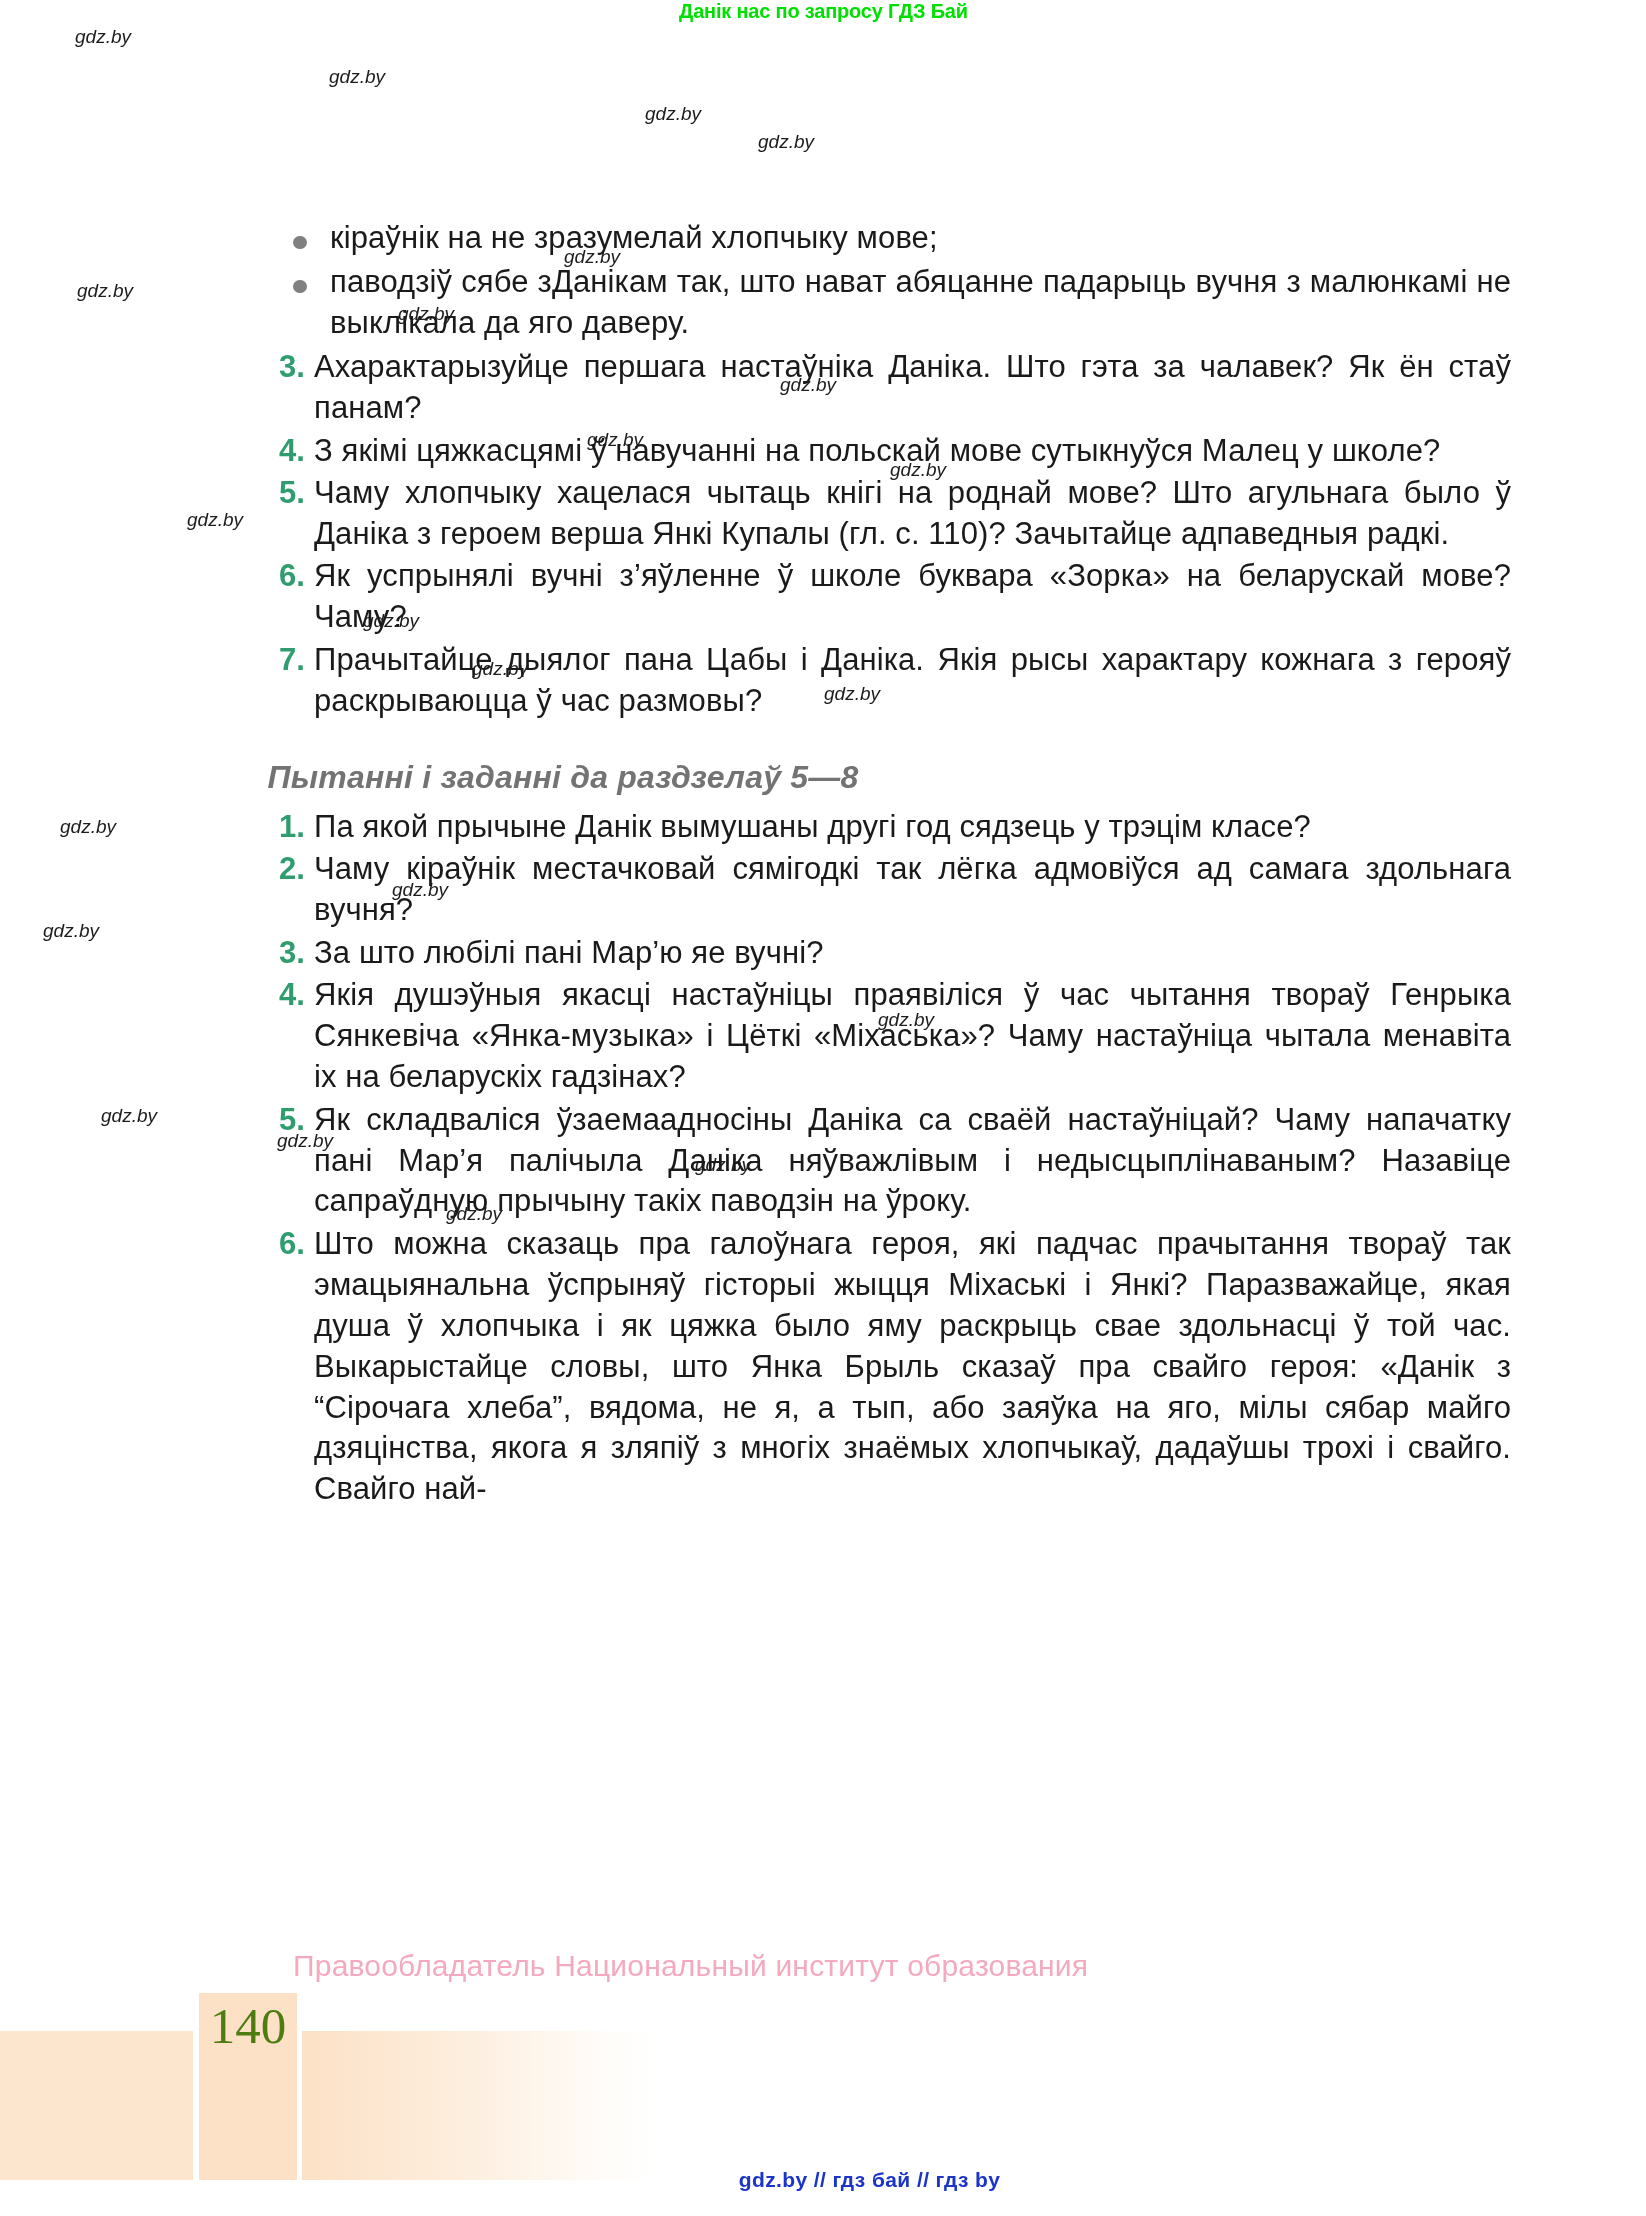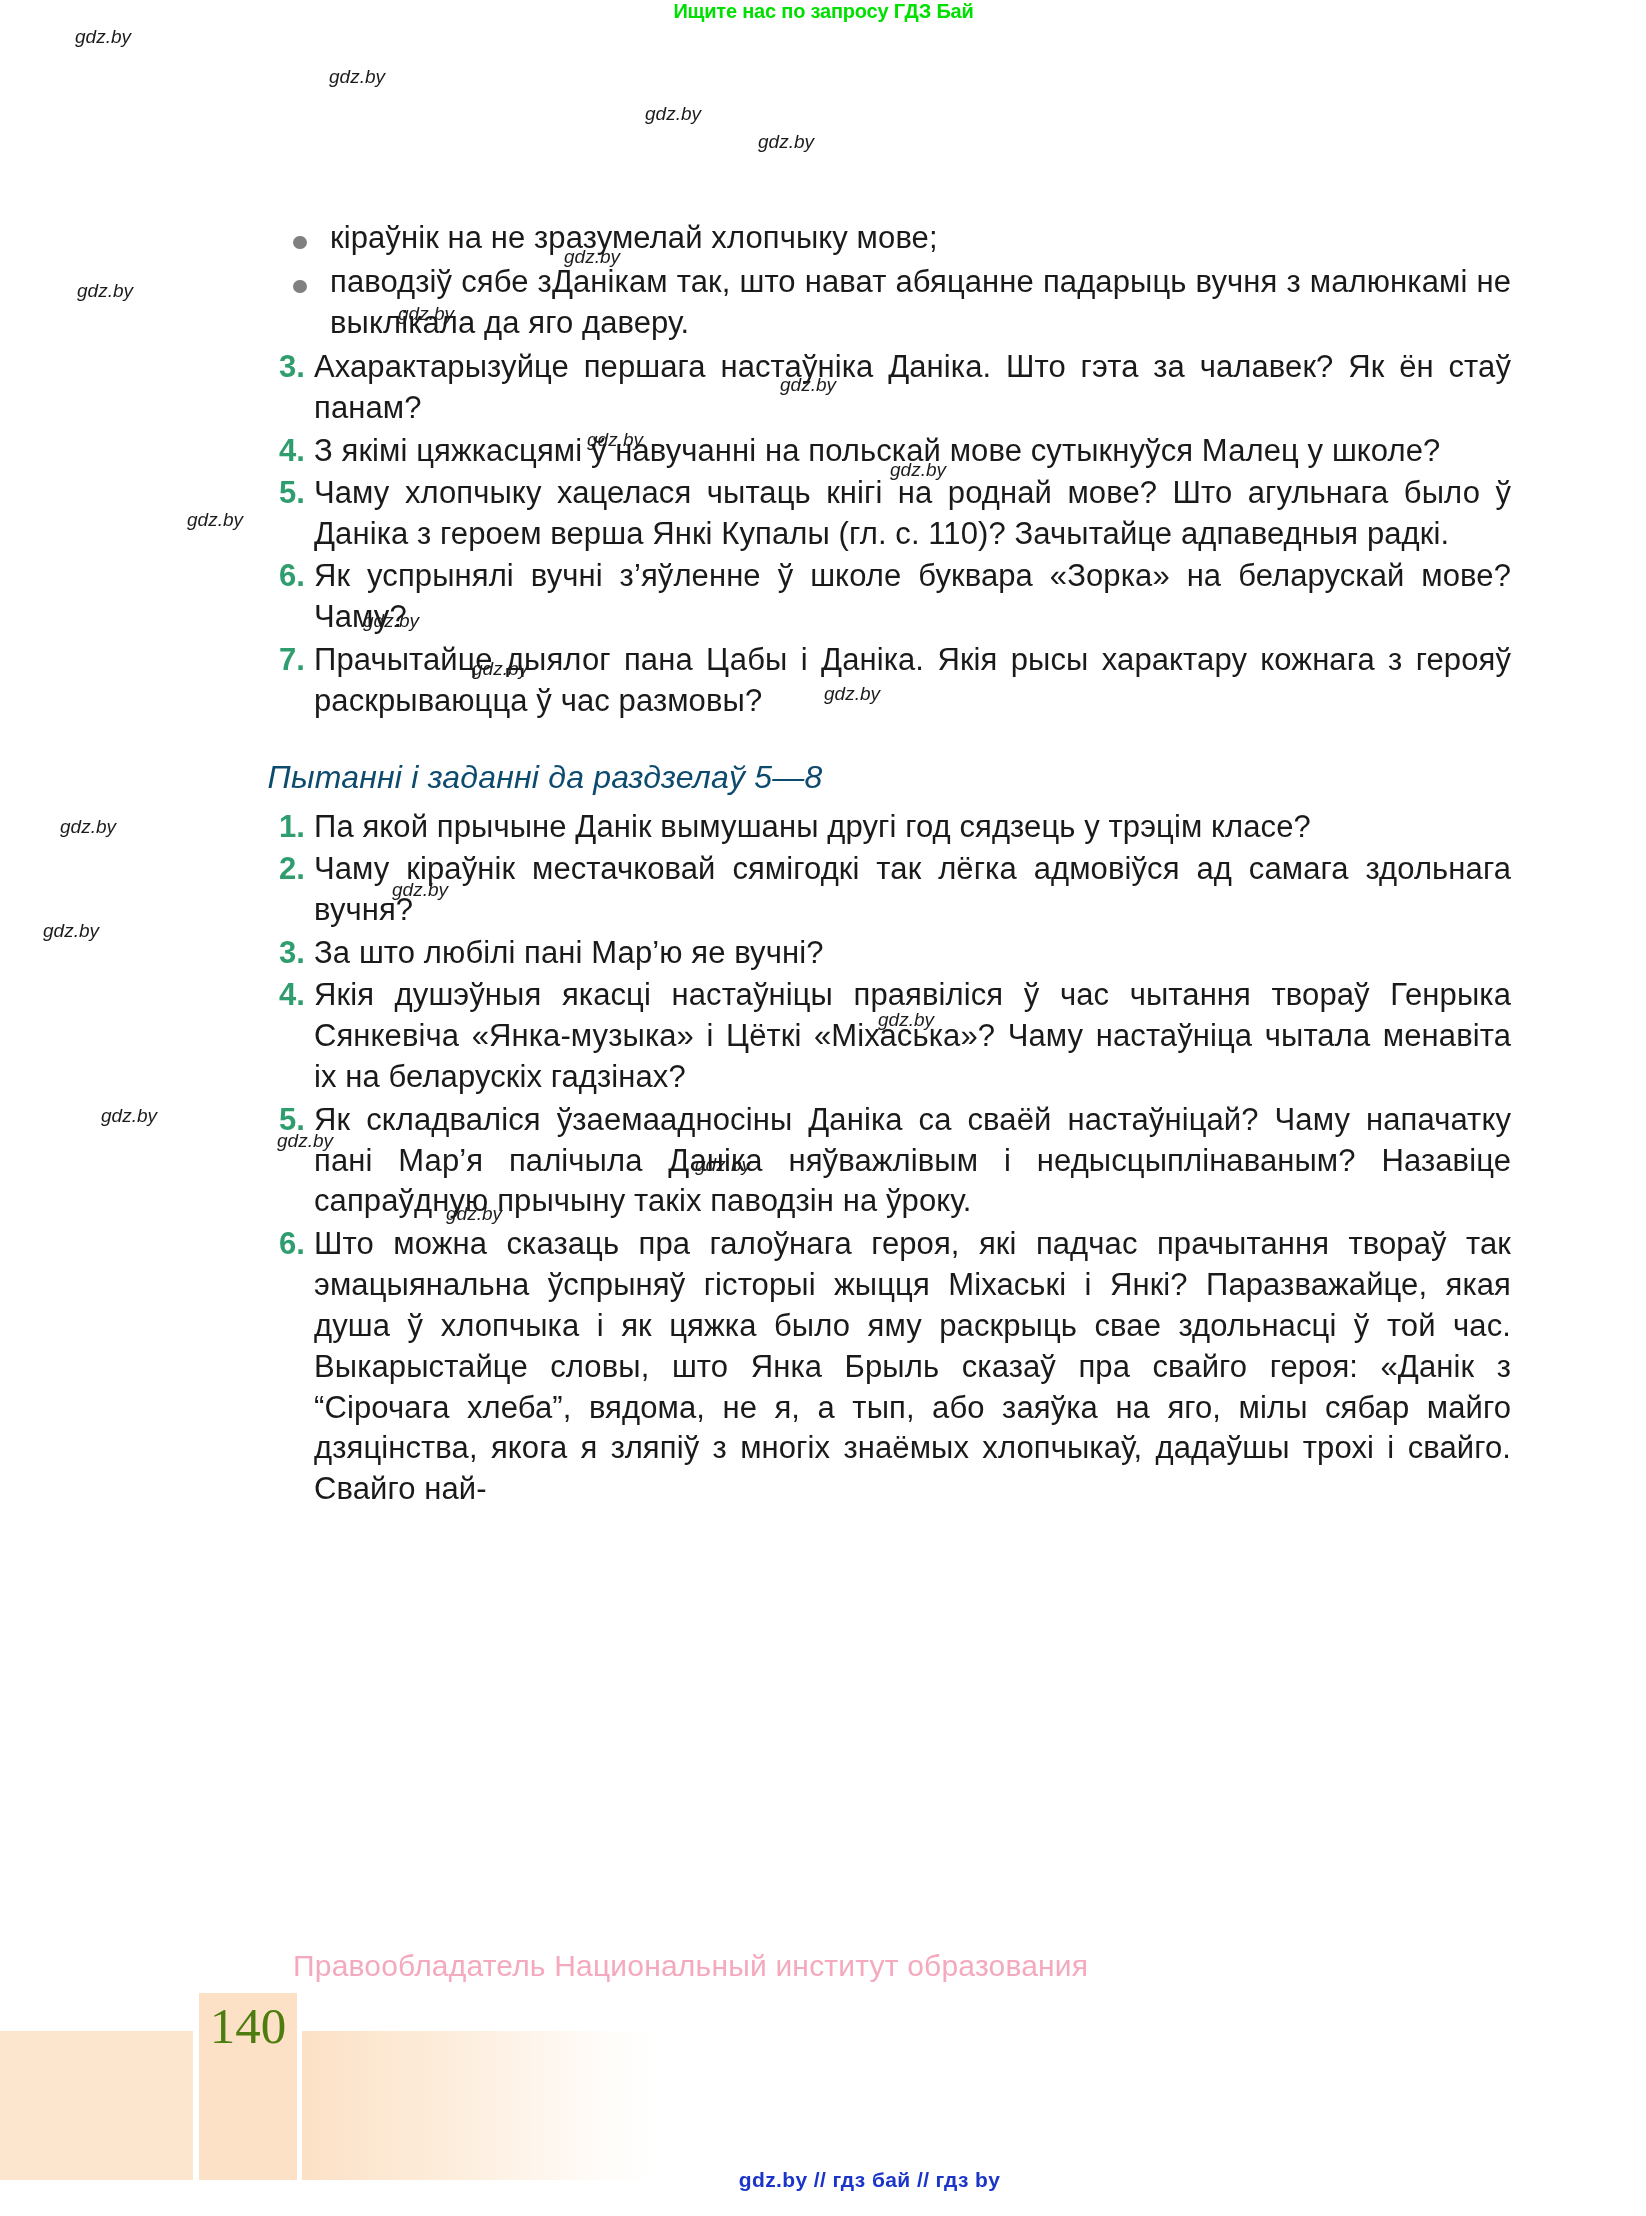--- a/index.html
+++ b/index.html
@@ -98,23 +98,23 @@
     font-weight: 700;
     color: #2f9d6e;
   }
   ol.qlist > li > .qtext {
     display: block;
   }
 
   
   .section-heading {
     font-size: 32px;
-    font-weight: 400;
+    font-weight: 700;
     font-style: italic;
-    color: #0c4a6e;
+    color: #737373;
     margin: 37px 0 11.3px 1.6px;
     letter-spacing: 0.2px;
   }
 
   
   .wm {
     position: absolute;
     font-family: "Liberation Sans", "DejaVu Sans", sans-serif;
     font-size: 19px;
     font-weight: 400;
@@ -182,21 +182,21 @@
     color: #1a35c8;
     letter-spacing: 0.4px;
     padding-left: 46px;
   }
 </style>
 </head>
 <body>
 
 <div class="page">
 
-  <div class="promo-banner">Ищите нас по запросу ГДЗ Бай</div>
+  <div class="promo-banner">Данік нас по запросу ГДЗ Бай</div>
 
   <div class="content">
 
     <ul class="bullets">
       <li>
         <span class="dot"></span>
         <span class="btext">кіраўнік на не зразумелай хлопчыку мове;</span>
       </li>
       <li>
         <span class="dot"></span>

